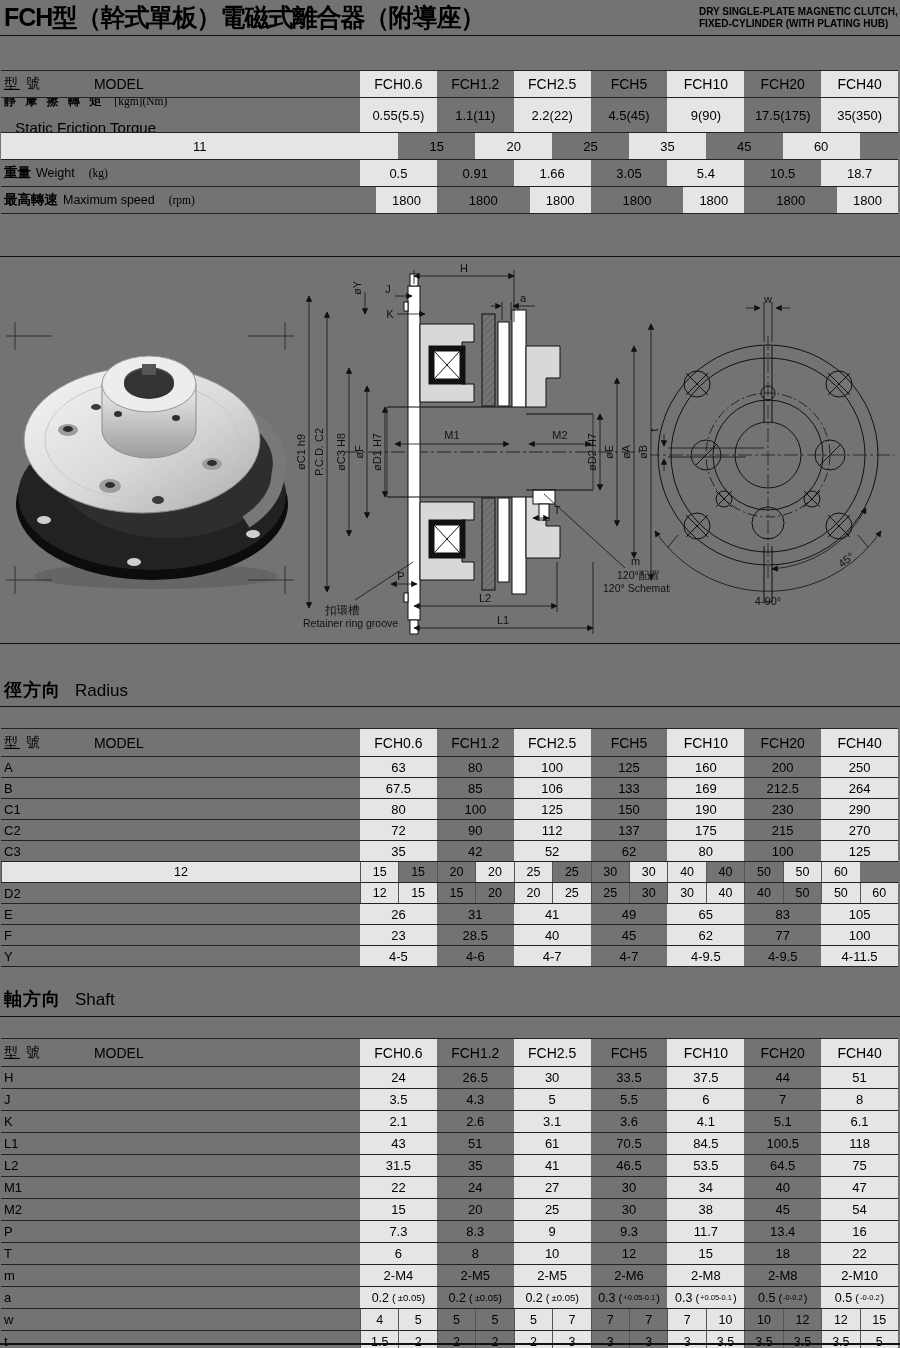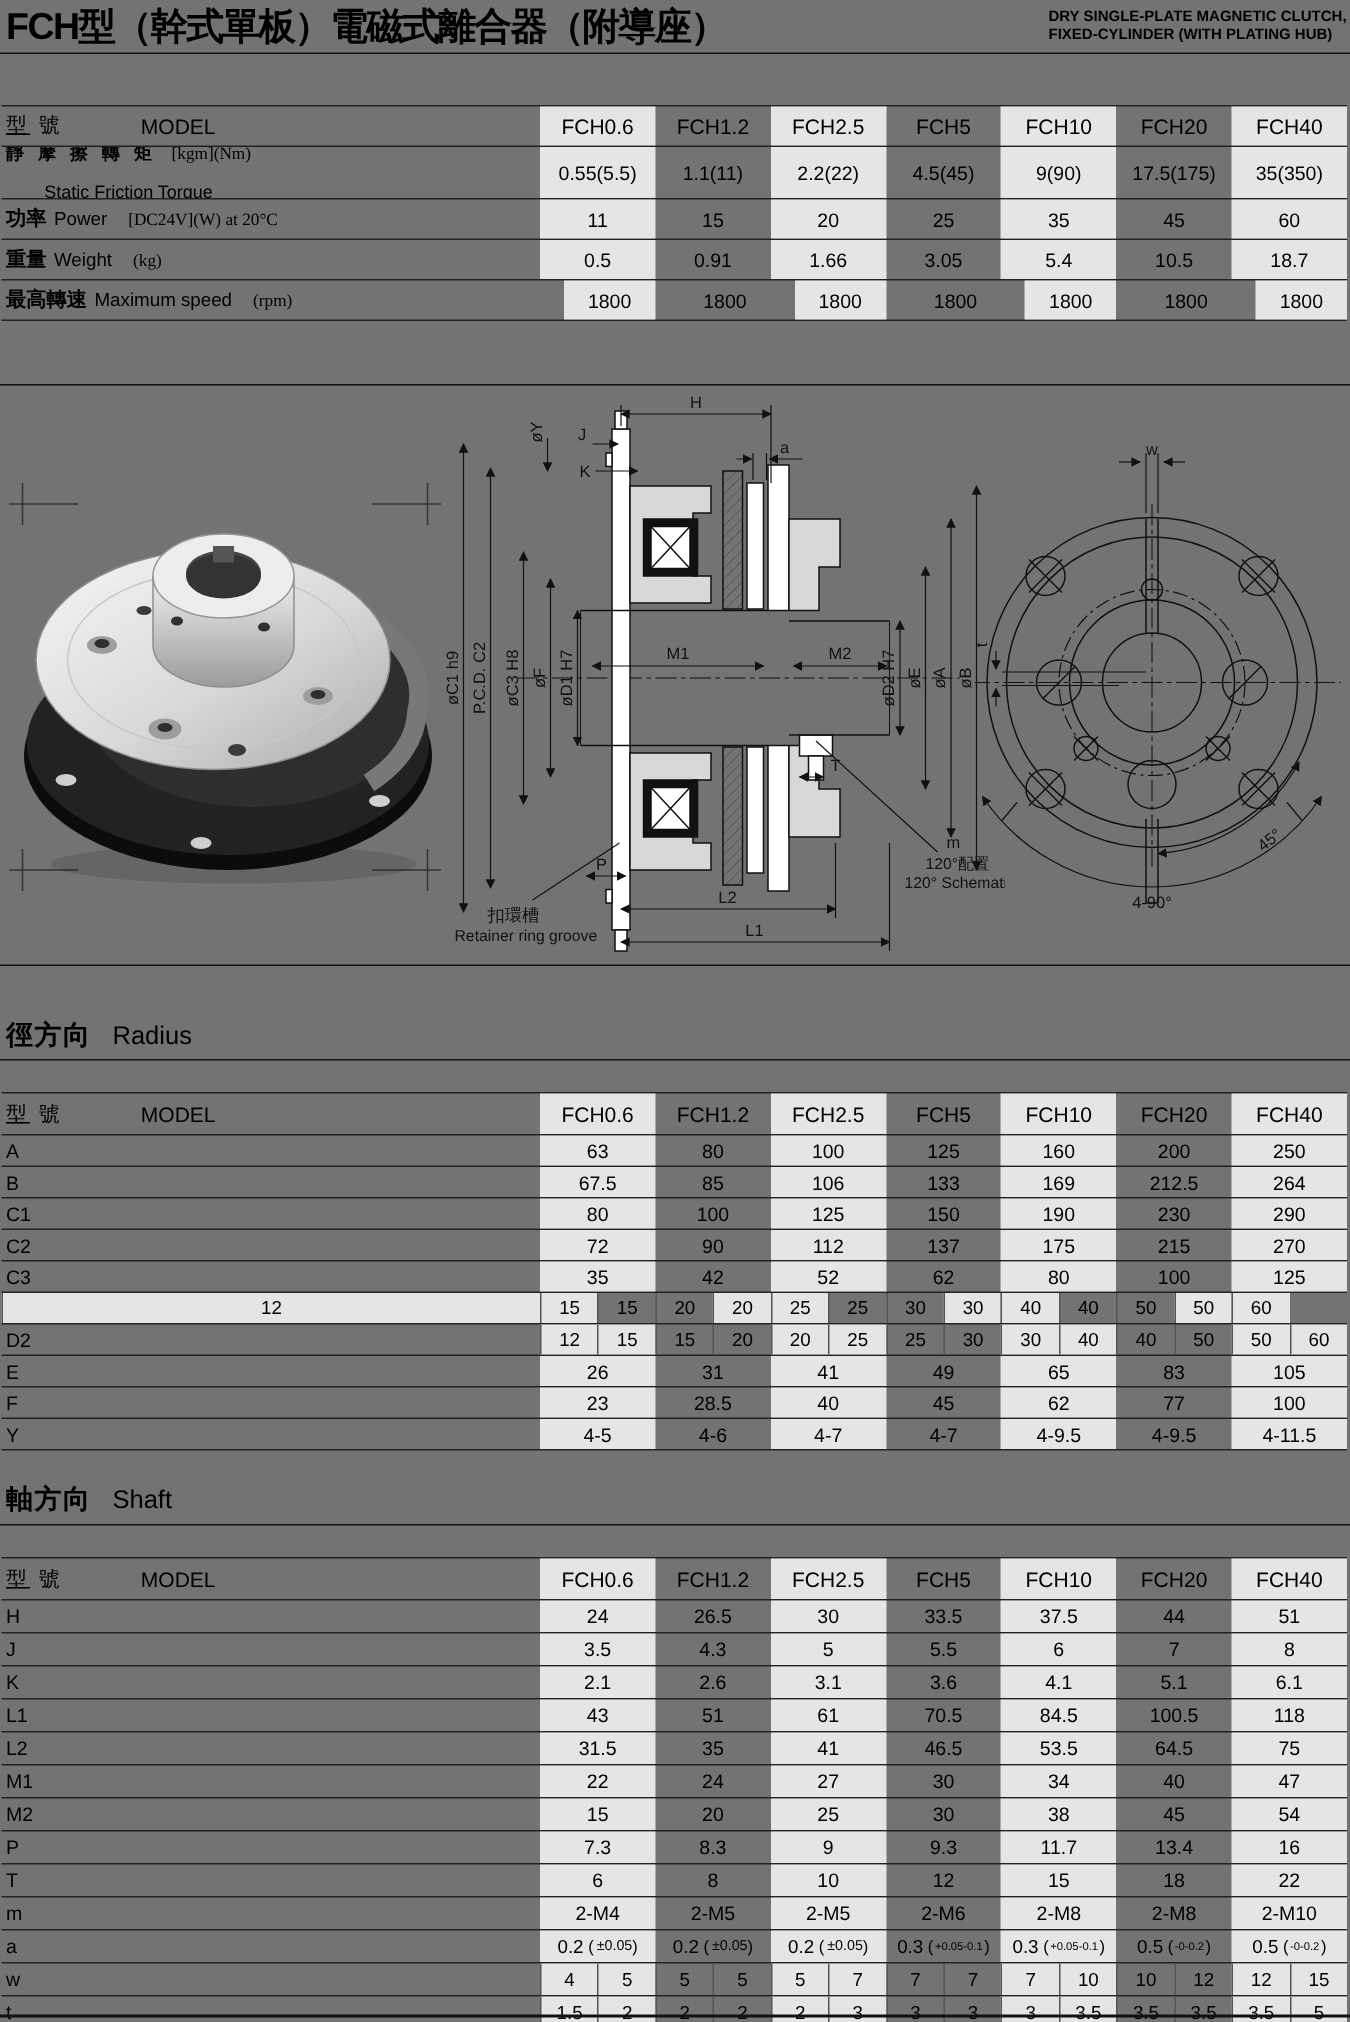--- a/index.html
+++ b/index.html
@@ -23,21 +23,21 @@
   .tcell.half{border-left:1px solid #555;font-size:12.5px;}
   .shade{background:#e5e5e5;}
   .mhdr{font-size:14px;gap:44px;}
   .hdr-cjk{font-size:14px;letter-spacing:2px;}
   .hdr-cjk .u{text-decoration:underline;}
   .hdr-en{font-size:14px;margin-left:8px;}
   
   .lbl2{line-height:1;}
   .lbl2 .l1{font-size:12px;font-weight:bold;letter-spacing:3px;}
   .lbl2 .l1 .unit{font-weight:normal;letter-spacing:0;margin-left:10px;font-family:"Liberation Serif",serif;font-size:11.5px;}
-  .lbl2 .l2{font-size:12px;margin-top:13px;letter-spacing:0;}
+  .lbl2 .l2{font-size:15px;margin-top:13px;letter-spacing:0;}
   .lbl1 .cjk{font-size:13.5px;font-weight:bold;}
   .lbl1 .en{font-size:12.5px;margin-left:5px;}
   .lbl1 .unit{font-family:"Liberation Serif",serif;font-size:11.5px;margin-left:14px;}
   
   .tol-main{font-size:12.5px;}
   .tol-pm{font-size:9.5px;margin-left:2px;}
   .tol-par{font-size:11px;}
   .tol-stack{display:inline-flex;font-size:7.5px;line-height:7.5px;margin:0 1px;}
   
   svg text{font-family:"Liberation Sans",sans-serif;fill:#111;}
@@ -78,23 +78,20 @@
         </div>
         <div class="tcell v shade">0.55(5.5)</div>
         <div class="tcell v">1.1(11)</div>
         <div class="tcell v shade">2.2(22)</div>
         <div class="tcell v">4.5(45)</div>
         <div class="tcell v shade">9(90)</div>
         <div class="tcell v">17.5(175)</div>
         <div class="tcell v shade">35(350)</div>
       </div>
       <div class="trow" style="height: 26px;">
-        <div class="tcell label">
-          <span class="lbl1"><span class="cjk">功率</span><span class="en">Power</span><span class="unit">[DC24V](W) at 20°C</span></span>
-        </div>
         <div class="tcell v shade">11</div>
         <div class="tcell v">15</div>
         <div class="tcell v shade">20</div>
         <div class="tcell v">25</div>
         <div class="tcell v shade">35</div>
         <div class="tcell v">45</div>
         <div class="tcell v shade">60</div>
       </div>
       <div class="trow" style="height: 26px;">
         <div class="tcell label">

